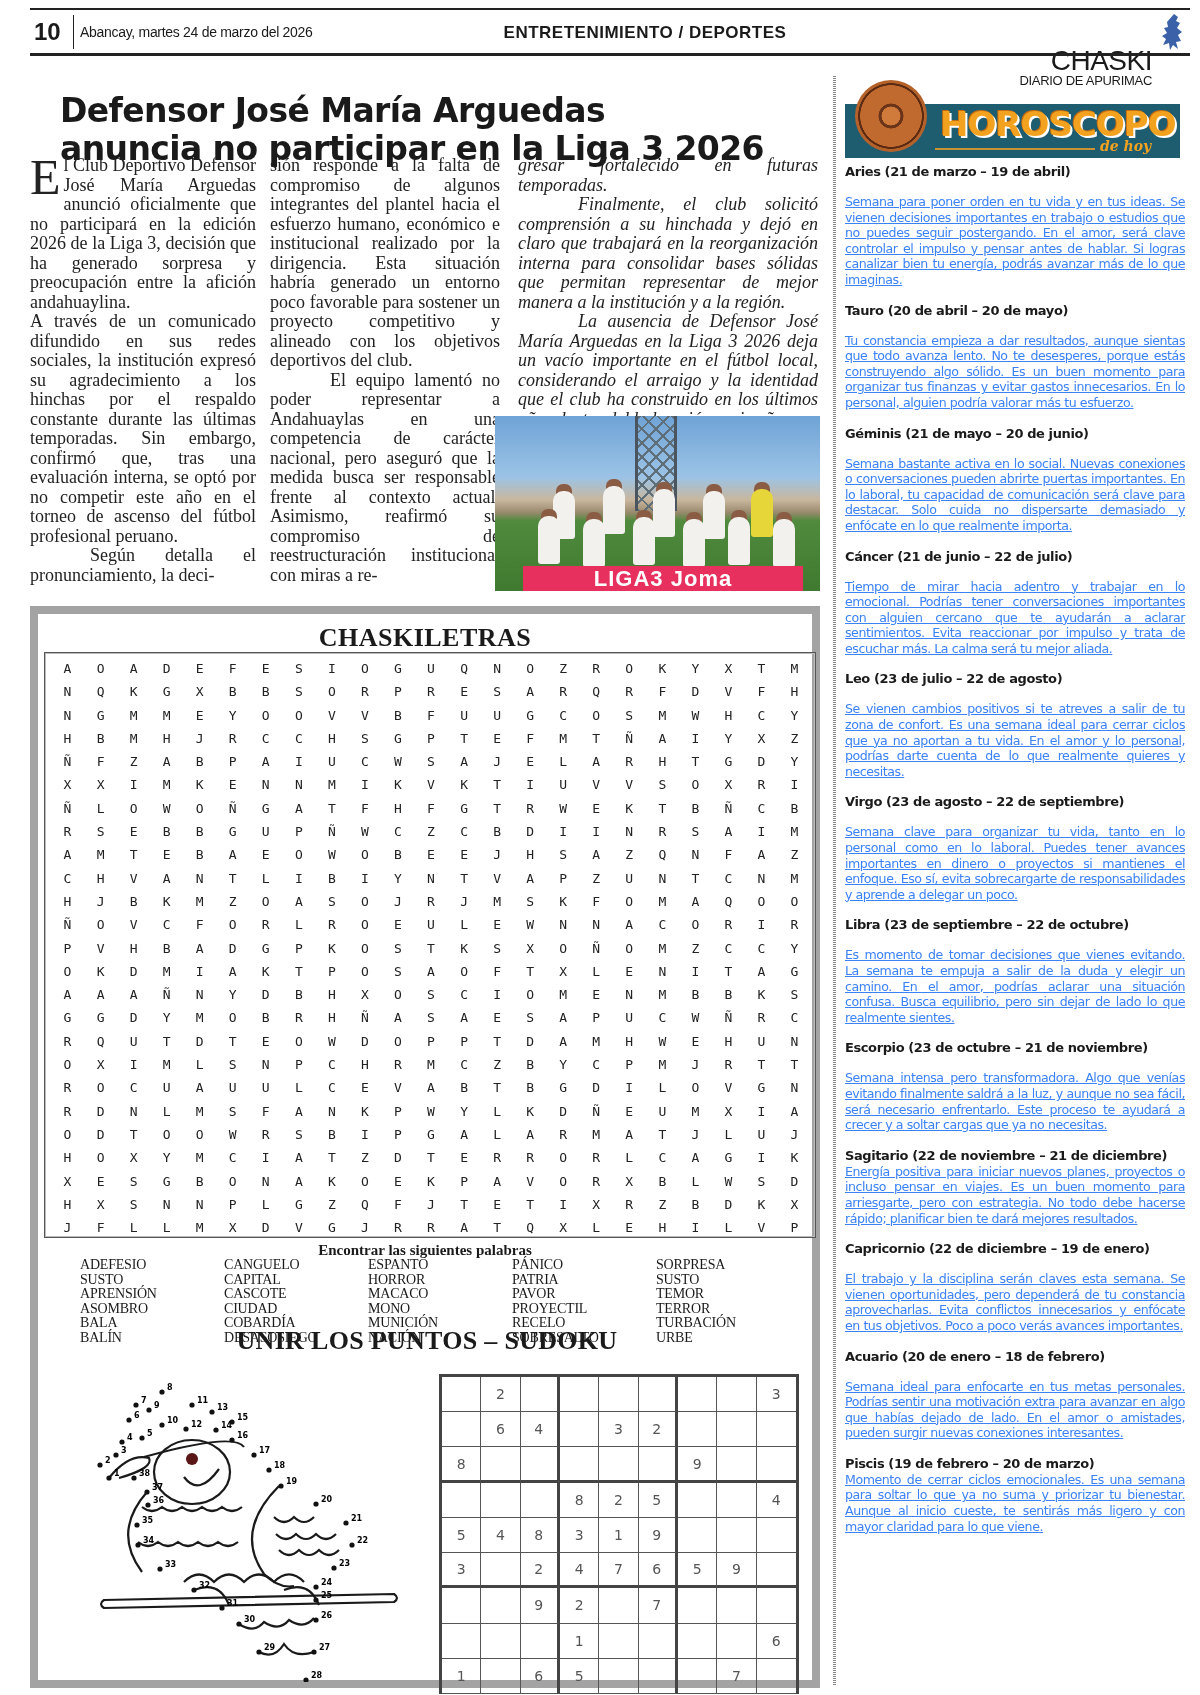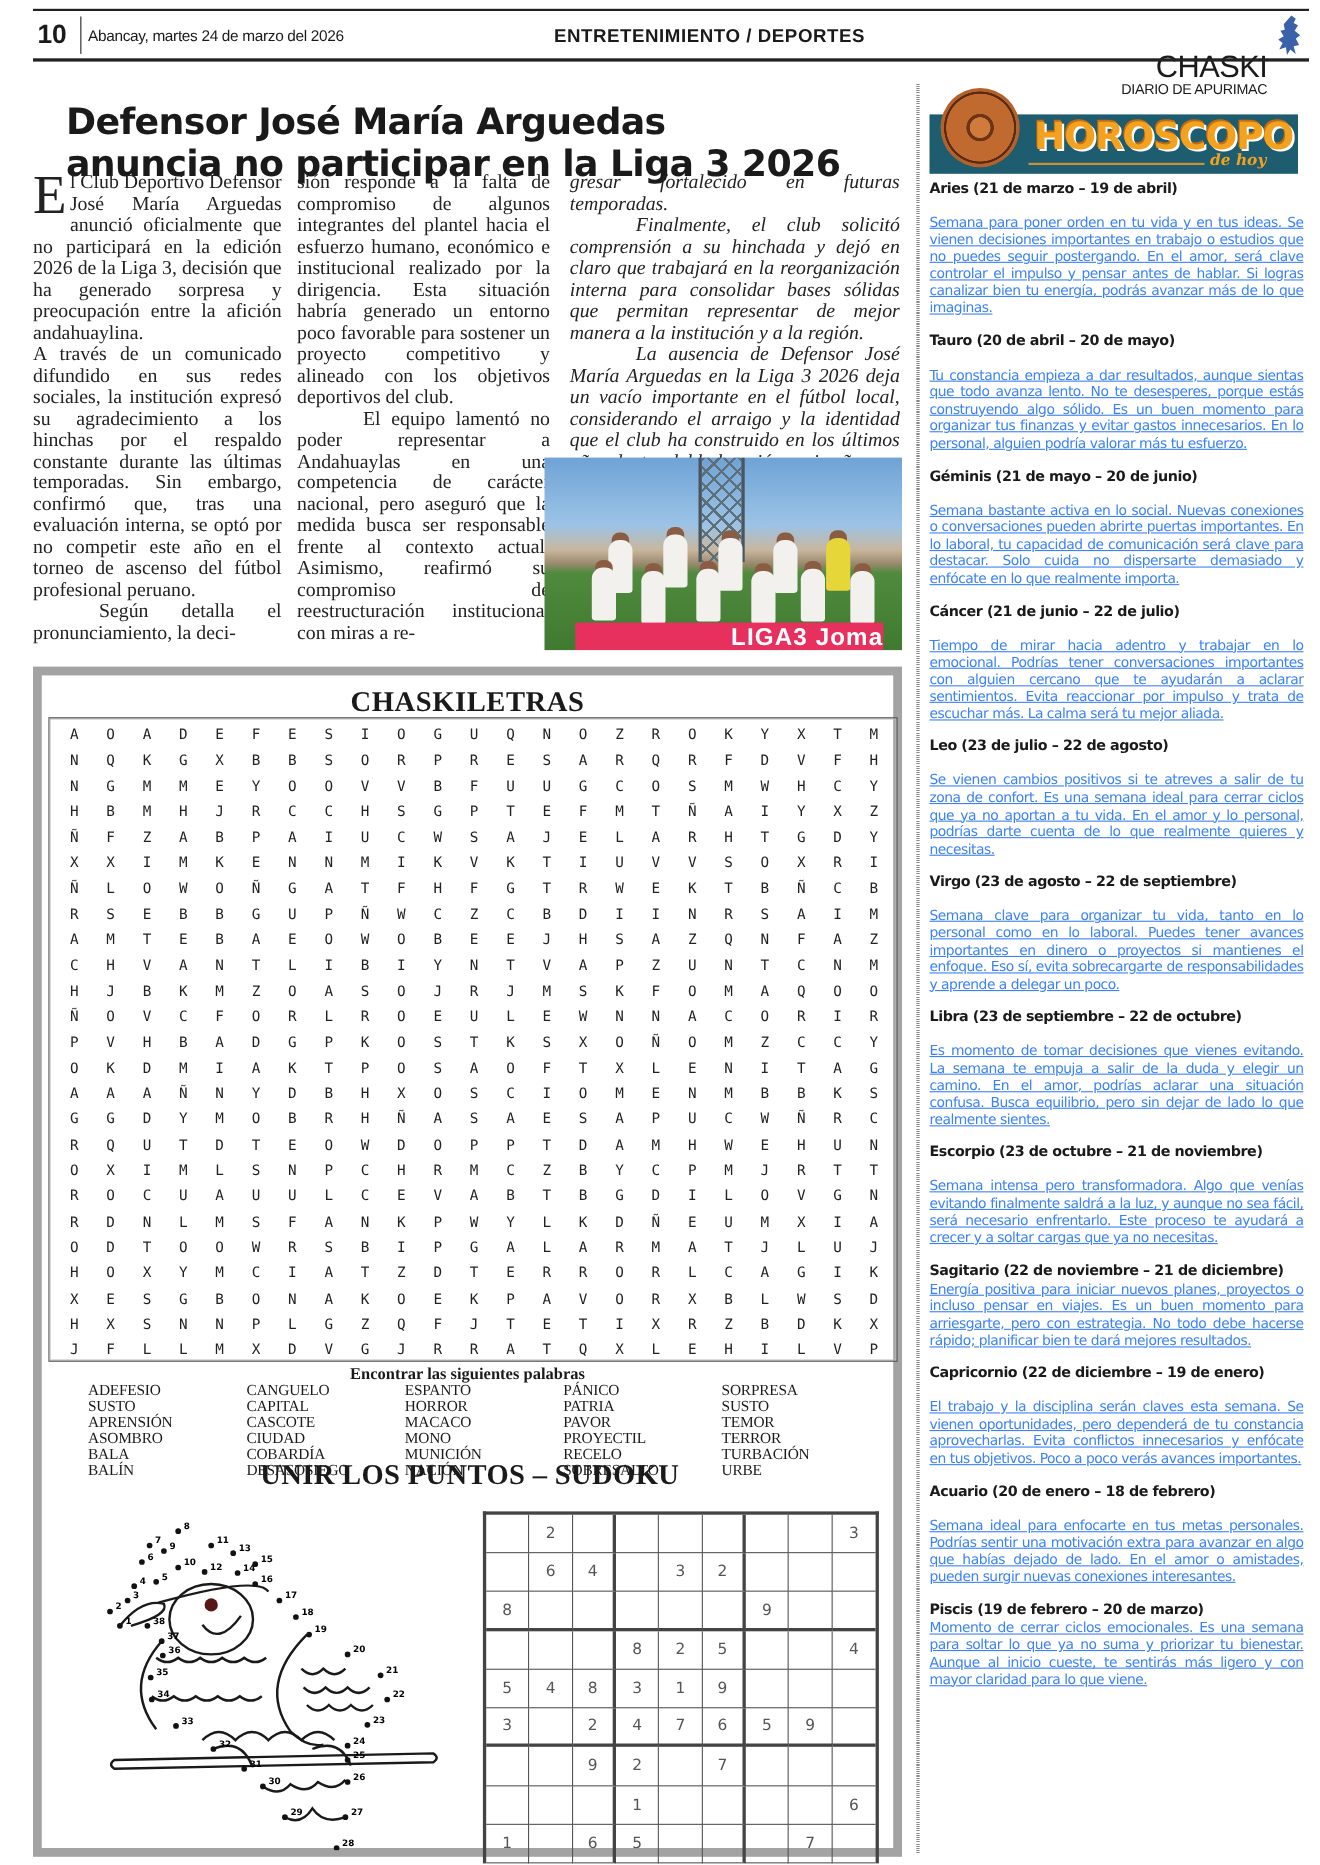--- a/index.html
+++ b/index.html
@@ -26,21 +26,21 @@
   .acol .indent { text-indent: 60px; }
   .acol-1 { left: 0; width: 226px; }
   .acol-2 { left: 240px; width: 230px; }
   .acol-3 { left: 488px; width: 300px; font-style: italic; }
   .dropcap { float: left; font-size: 50px; line-height: 38px; margin: 2px 3px 0 0; font-family: "Liberation Serif", serif; }
 
   .photo { position: absolute; left: 495px; top: 416px; width: 325px; height: 175px; overflow: hidden; background: linear-gradient(#6fa3d6 0%, #9cc3e6 35%, #c9b79d 48%, #9a8a6e 55%, #4f8a3d 60%, #3f7a30 100%); }
   .photo .tower { position: absolute; left: 140px; top: 0; width: 42px; height: 95px; background: repeating-linear-gradient(45deg, #5f6f7a 0 2px, transparent 2px 10px), repeating-linear-gradient(-45deg, #5f6f7a 0 2px, transparent 2px 10px); border-left: 3px solid #4a5560; border-right: 3px solid #4a5560; }
   .photo .team { position: absolute; left: 28px; top: 65px; width: 270px; height: 80px; }
   .photo .player { position: absolute; width: 22px; height: 48px; background: #f3f1ee; border-radius: 10px 10px 3px 3px; box-shadow: 0 -10px 0 -3px #8a5c44; }
-  .photo .banner { position: absolute; left: 28px; top: 150px; width: 280px; height: 26px; background: #e8305e; color: #fff; font: bold 22px/26px "Liberation Sans", sans-serif; text-align: right; letter-spacing: 1px; }
+  .photo .banner { position: absolute; left: 28px; top: 150px; width: 280px; height: 26px; background: #e8305e; color: #fff; font: bold 22px/26px "Liberation Sans", sans-serif; text-align: center; letter-spacing: 1px; }
 
   
   .vsep { position: absolute; left: 833px; top: 76px; width: 3px; height: 1610px; background: repeating-linear-gradient(#888 0 1px, #fff 1px 2px); }
 
   
   .horo-banner { position: absolute; left: 845px; top: 104px; width: 335px; height: 54px; background: #1e5c70; }
   .horo-wheel { position: absolute; left: 855px; top: 80px; width: 72px; height: 72px; border-radius: 50%; background: radial-gradient(circle, #d07b3c 0 18%, #6b3419 19% 24%, #c06a30 25% 60%, #5a2a12 61% 64%, #b5622a 65% 97%, #5a2a12 98%); }
   .horo-title { position: absolute; left: 940px; top: 104px; font: bold 34px/40px "DejaVu Sans", sans-serif; color: #f2a21f; letter-spacing: -1px; text-shadow: 2px 2px 0 #ffffff, -1px -1px 0 #c46c0f; }
   .horo-sub { position: absolute; left: 1100px; top: 138px; font: italic bold 14px "DejaVu Serif", serif; color: #f2a21f; }
   .horo-line { position: absolute; left: 935px; top: 148px; width: 160px; height: 2px; background: #c99232; }

